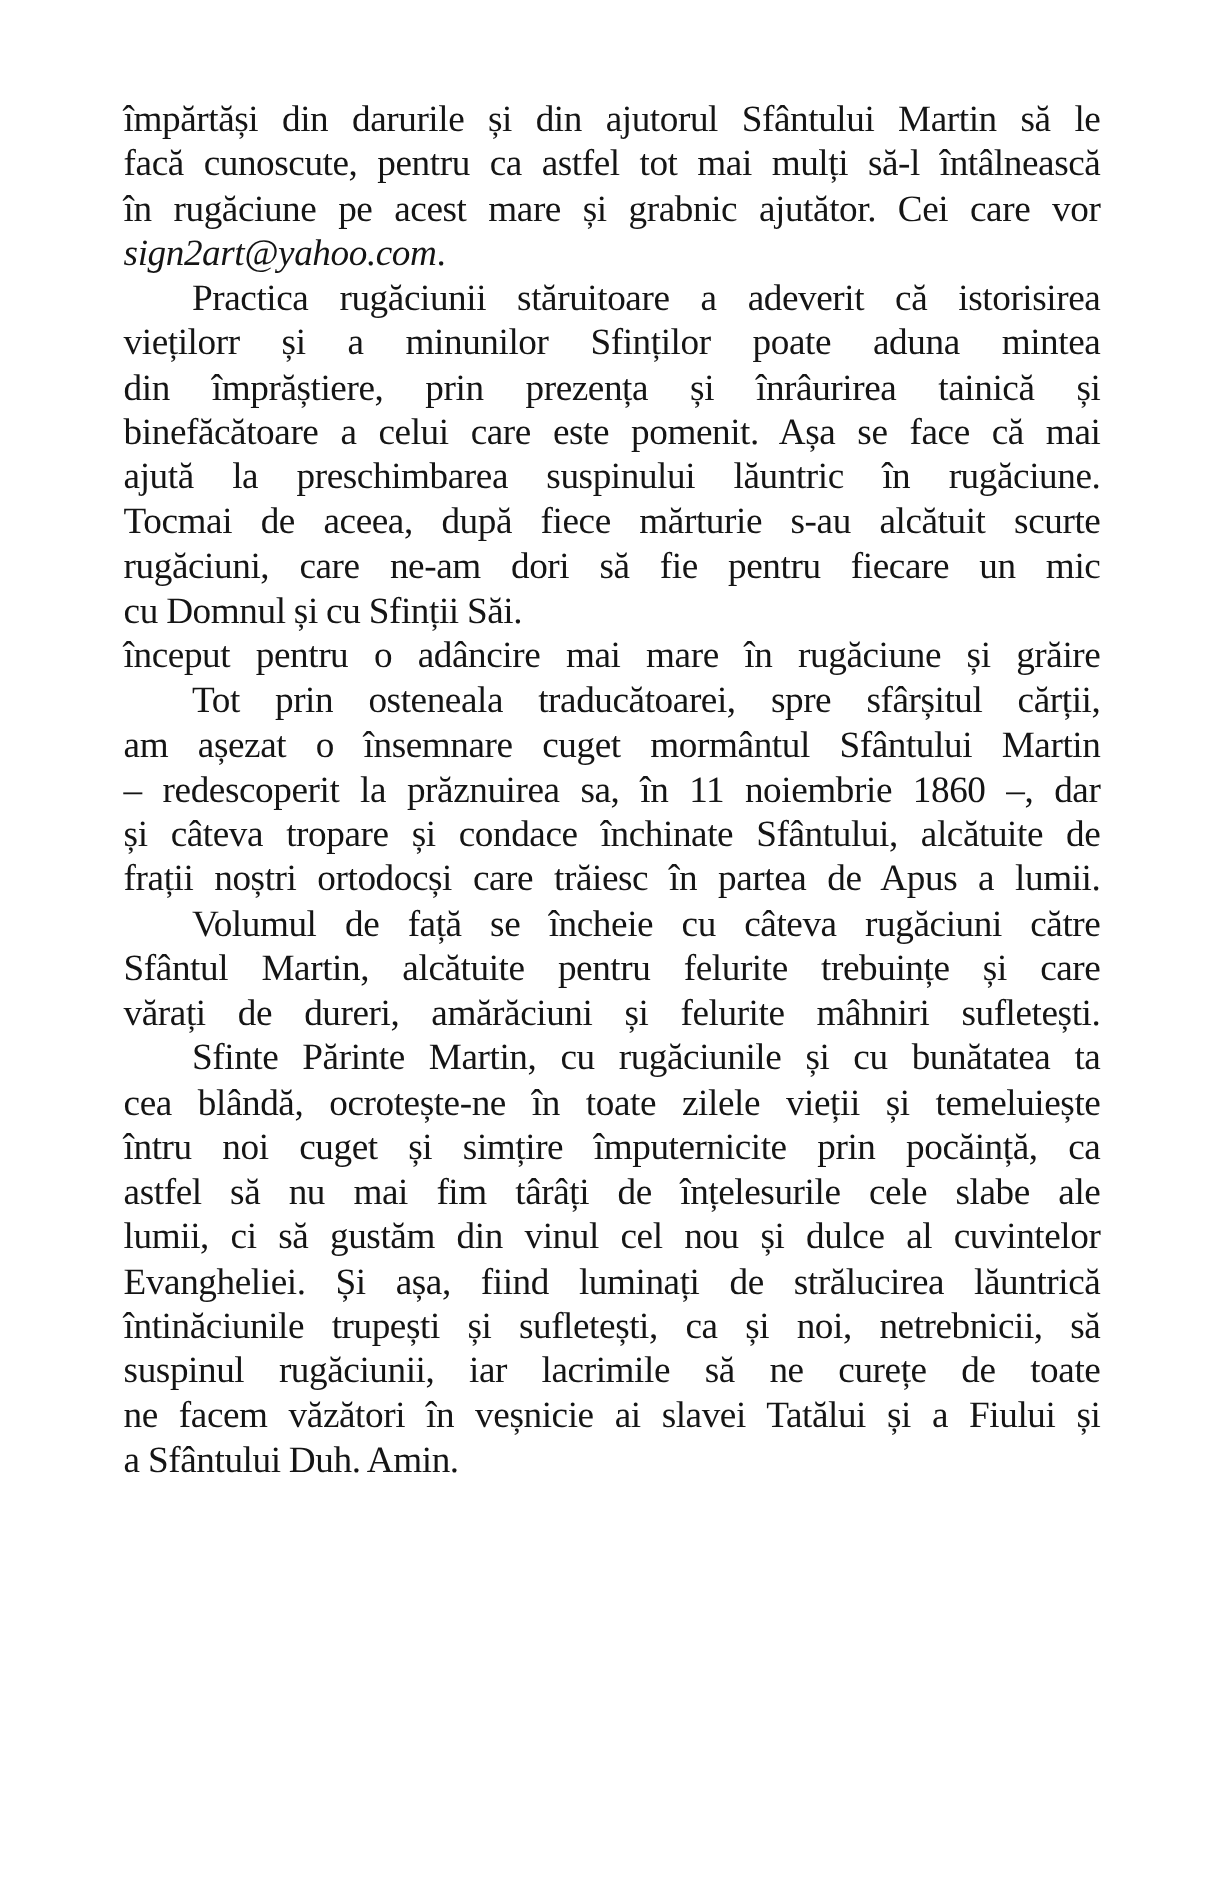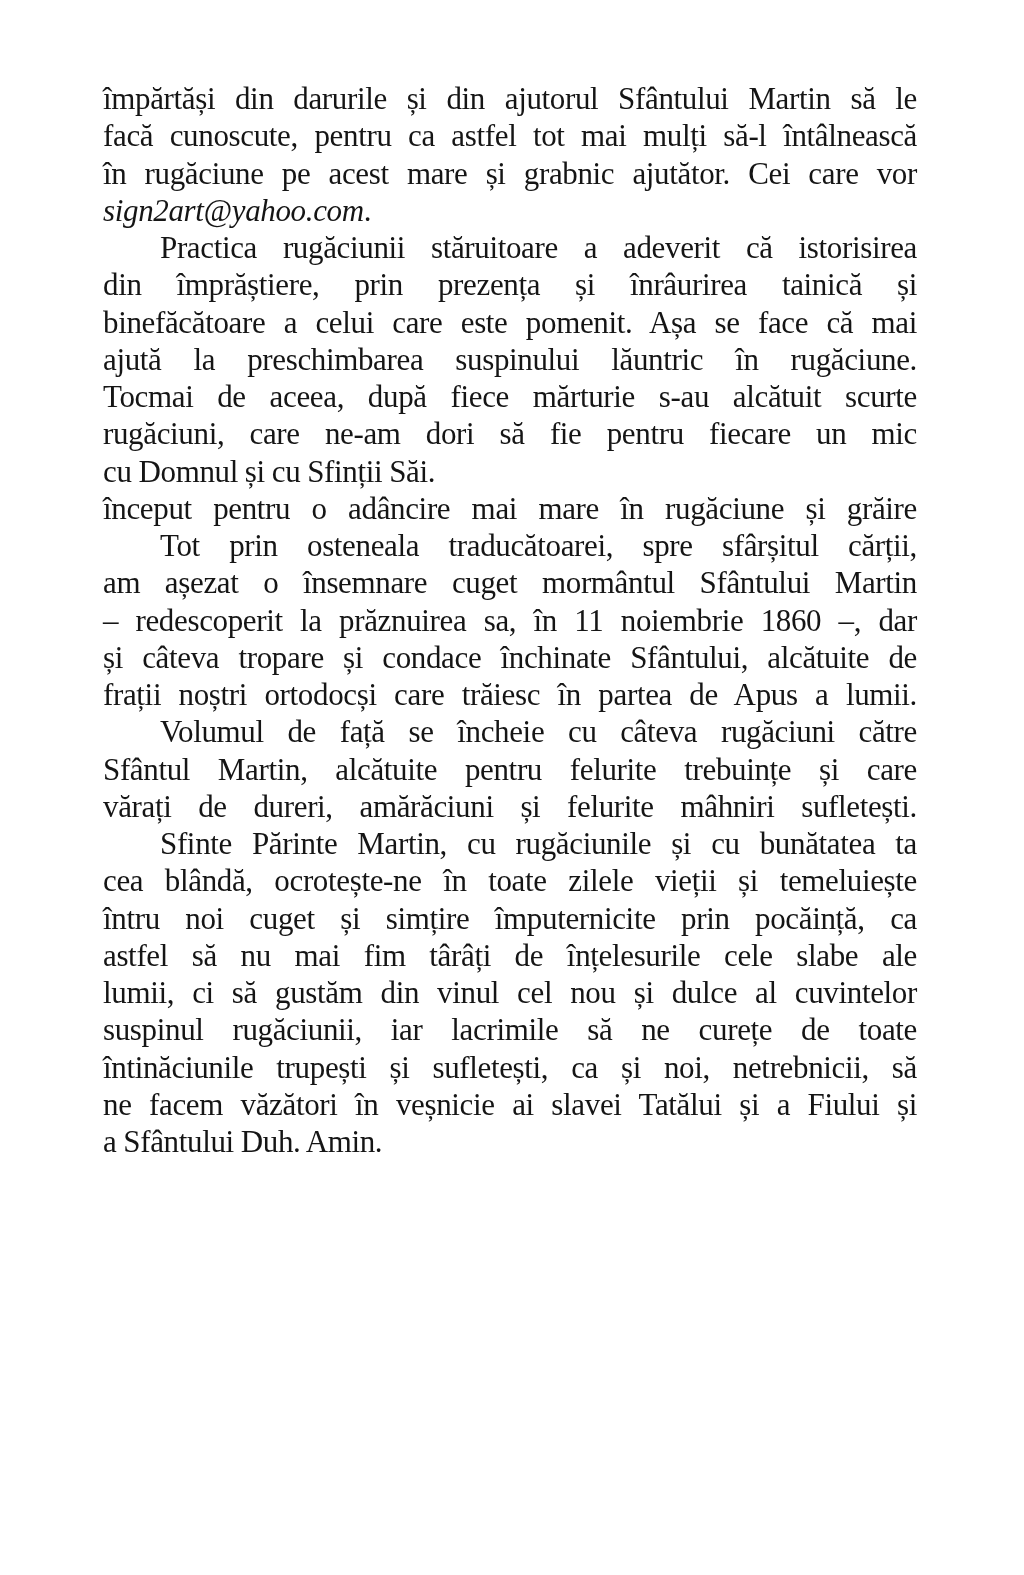--- a/index.html
+++ b/index.html
@@ -54,20 +54,21 @@
 
   <p class="para">
     <span class="line">împărtăși din darurile și din ajutorul Sfântului Martin să le</span>
     <span class="line">facă cunoscute, pentru ca astfel tot mai mulți să-l întâlnească</span>
     <span class="line">în rugăciune pe acest mare și grabnic ajutător. Cei care vor</span>
     <span class="line last"><span class="email">sign2art@yahoo.com</span><span>.</span></span>
   </p>
 
   <p class="para">
     <span class="line indent">Practica rugăciunii stăruitoare a adeverit că istorisirea</span>
+    <span class="line">viețilorr și a minunilor Sfinților poate aduna mintea</span>
     <span class="line">din împrăștiere, prin prezența și înrâurirea tainică și</span>
     <span class="line">binefăcătoare a celui care este pomenit. Așa se face că mai</span>
     <span class="line">ajută la preschimbarea suspinului lăuntric în rugăciune.</span>
     <span class="line">Tocmai de aceea, după fiece mărturie s-au alcătuit scurte</span>
     <span class="line">rugăciuni, care ne-am dori să fie pentru fiecare un mic</span>
     <span class="line last">cu Domnul și cu Sfinții Săi.</span>
     <span class="line">început pentru o adâncire mai mare în rugăciune și grăire</span>
   </p>
 
   <p class="para">
@@ -83,19 +84,20 @@
     <span class="line">Sfântul Martin, alcătuite pentru felurite trebuințe și care</span>
     <span class="line">vărați de dureri, amărăciuni și felurite mâhniri sufletești.</span>
   </p>
 
   <p class="para">
     <span class="line indent">Sfinte Părinte Martin, cu rugăciunile și cu bunătatea ta</span>
     <span class="line">cea blândă, ocrotește-ne în toate zilele vieții și temeluiește</span>
     <span class="line">întru noi cuget și simțire împuternicite prin pocăință, ca</span>
     <span class="line">astfel să nu mai fim târâți de înțelesurile cele slabe ale</span>
     <span class="line">lumii, ci să gustăm din vinul cel nou și dulce al cuvintelor</span>
+    <span class="line">Evangheliei. Și așa, fiind luminați de strălucirea lăuntrică</span>
+    <span class="line">întinăciunile trupești și sufletești, ca și noi, netrebnicii, să</span>
     <span class="line">suspinul rugăciunii, iar lacrimile să ne curețe de toate</span>
-    <span class="line">întinăciunile trupești și sufletești, ca și noi, netrebnicii, să</span>
     <span class="line">ne facem văzători în veșnicie ai slavei Tatălui și a Fiului și</span>
     <span class="line last">a Sfântului Duh. Amin.</span>
   </p>
 
 </div>
 
 </body></html>

